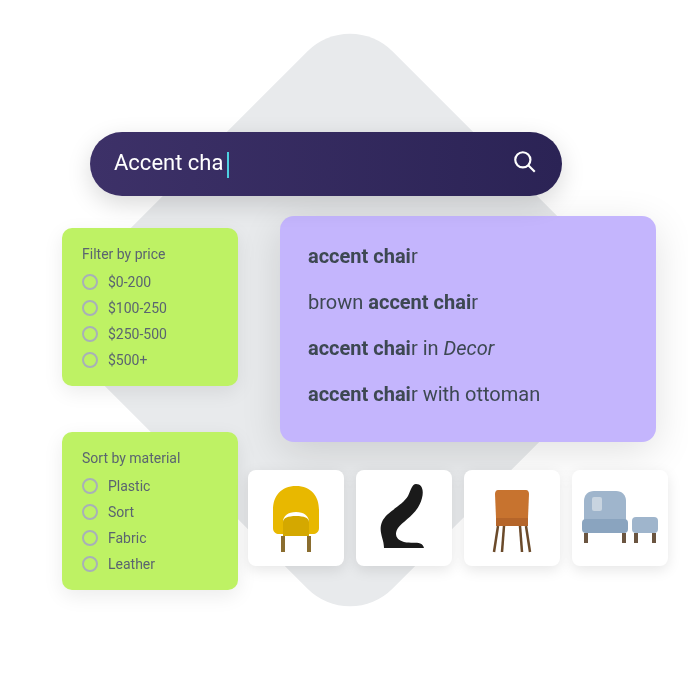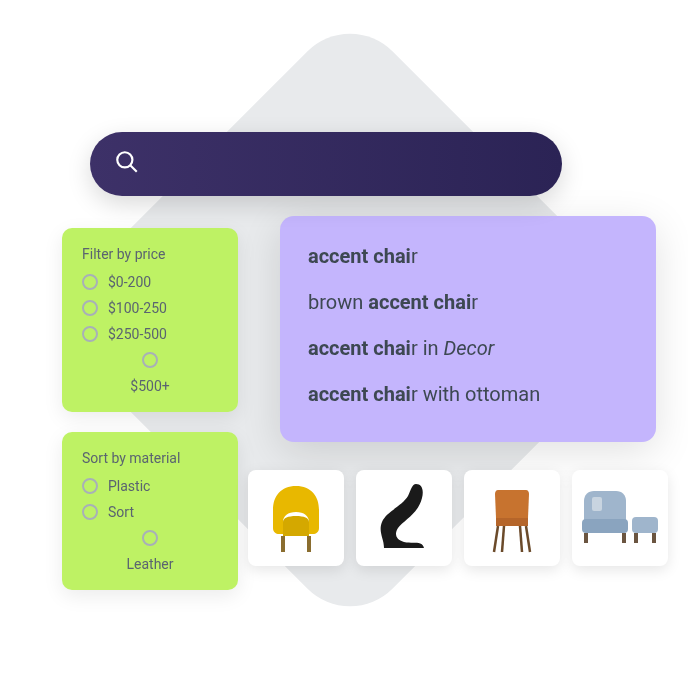--- a/index.html
+++ b/index.html
@@ -63,21 +63,21 @@
   font-weight: 400;
   margin-bottom: 12px;
 }
 .filter-option {
   display: flex;
   align-items: center;
   gap: 10px;
   margin-bottom: 10px;
   cursor: pointer;
 }
-.filter-option:last-child { margin-bottom: 0; flex-direction: column; }
+.filter-option:last-child { margin-bottom: 0; }
 .radio {
   width: 16px; height: 16px;
   border: 2px solid #a8b0b8;
   border-radius: 50%;
   flex-shrink: 0;
 }
 .filter-label {
   color: #5a6470;
   font-size: 14px;
 }
@@ -121,20 +121,23 @@
 .chair-black svg { width: 60px; height: 80px; }
 .chair-orange svg { width: 60px; height: 80px; }
 .chair-blue svg { width: 84px; height: 70px; }
 </style>
 </head>
 <body>
 
 <div class="diamond"></div>
 
 <div class="search-bar">
+  <span class="search-text">
+    <span>Accent cha</span><span class="cursor"></span>
+  </span>
   <span class="search-icon-wrap">
     <svg width="26" height="26" viewBox="0 0 24 24" fill="none" stroke="currentColor" stroke-width="2">
       <circle cx="10" cy="10" r="7"></circle>
       <line x1="21" y1="21" x2="15" y2="15"></line>
     </svg>
   </span>
 </div>
 
 <div class="filter-card filter-price">
   <div class="filter-title">Filter by price</div>
@@ -158,20 +161,24 @@
 
 <div class="filter-card filter-material">
   <div class="filter-title">Sort by material</div>
   <div class="filter-option">
     <span class="radio"></span>
     <span class="filter-label">Plastic</span>
   </div>
   <div class="filter-option">
     <span class="radio"></span>
     <span class="filter-label">Sort</span>
+  </div>
+  <div class="filter-option">
+    <span class="radio"></span>
+    <span class="filter-label">Fabric</span>
   </div>
   <div class="filter-option">
     <span class="radio"></span>
     <span class="filter-label">Leather</span>
   </div>
 </div>
 
 <div class="suggestions-card">
   <div class="suggestion"><strong>accent chai</strong>r</div>
   <div class="suggestion">brown <strong>accent chai</strong>r</div>

